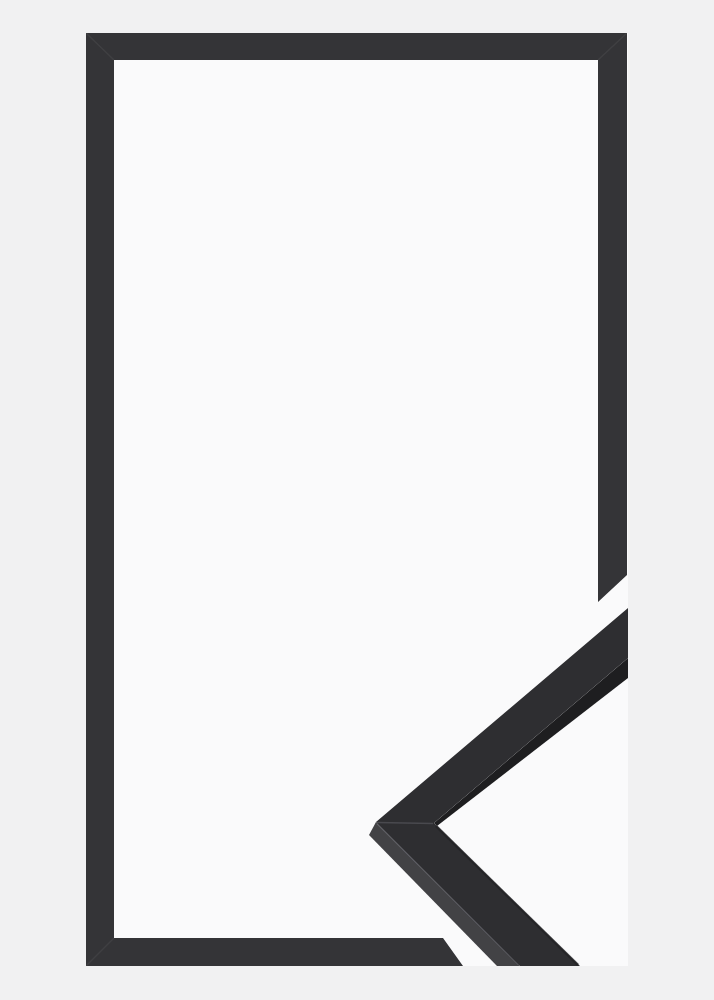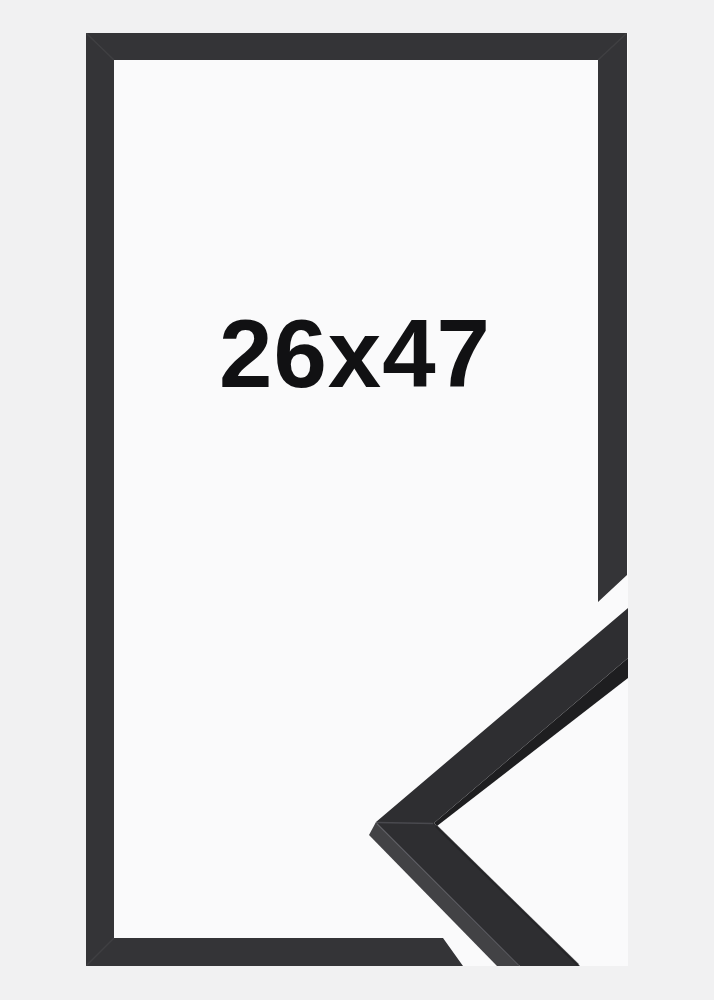--- a/index.html
+++ b/index.html
@@ -52,14 +52,13 @@
       <polygon points="628,658 628,678 437,826 434,823" fill="#1e1e20"></polygon>
 
       <polygon points="376,822 628,608 628,658 434,823 580,966 520,966" fill="#2e2e31"></polygon>
 
       <line x1="436" y1="826" x2="578" y2="965" stroke="#232326" stroke-width="2.5" stroke-opacity="0.8"></line>
 
       <line x1="377" y1="822.5" x2="433" y2="823.5" stroke="#4d4d52" stroke-width="1.3" stroke-opacity="0.9"></line>
     </g>
   </svg>
 
-  <div class="size-label">26x47</div>
 </div>
 
 </body></html>

